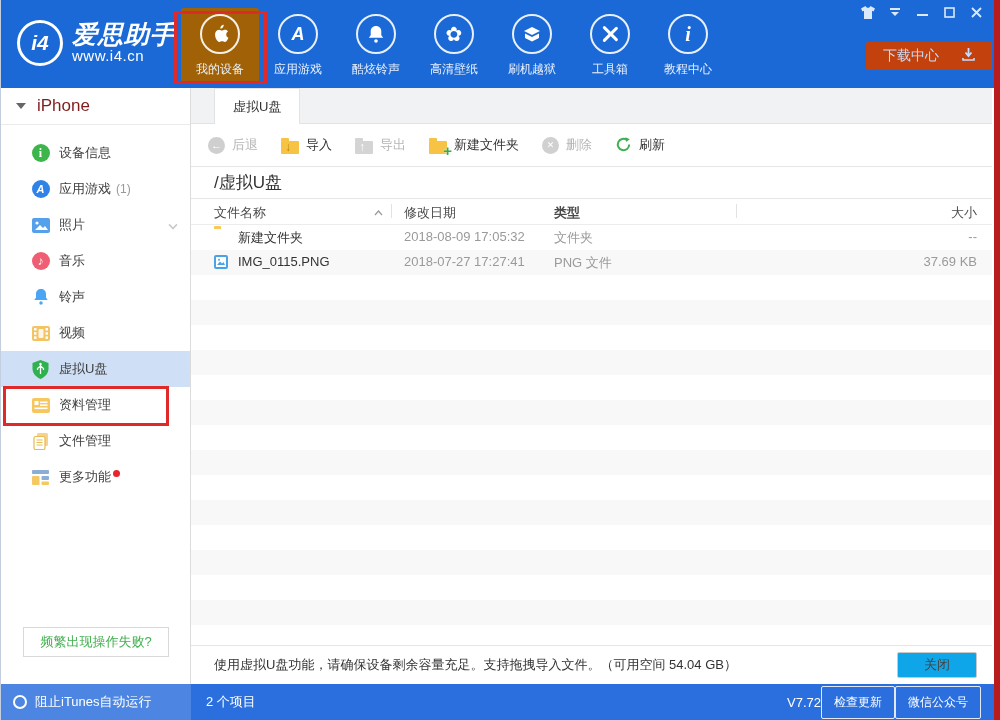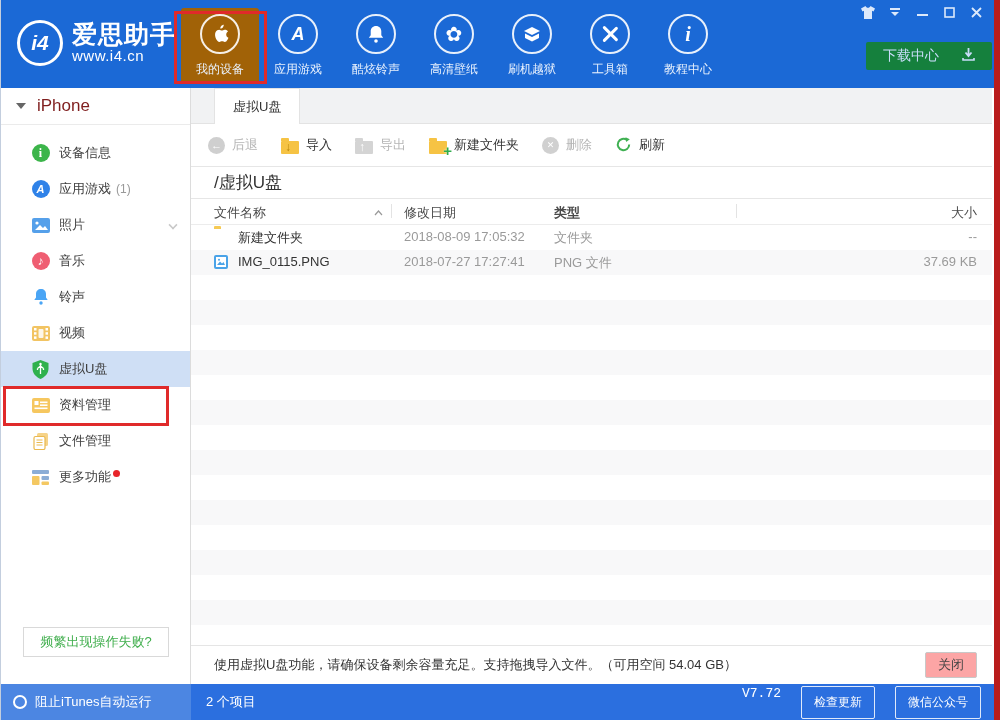--- a/index.html
+++ b/index.html
@@ -11,35 +11,35 @@
   
   .header { position:absolute; left:0; top:0; width:100%; height:88px; background:#1b69d6; }
   .win-controls { position:absolute; top:4px; right:10px; display:flex; gap:11px; align-items:center; }
   .win-controls .wc { width:16px; height:16px; display:flex; align-items:center; justify-content:center;
                       color:#dce9fb; font-size:12px; cursor:pointer; }
   .brand { position:absolute; left:16px; top:20px; display:flex; align-items:center; }
   .brand-logo { width:46px; height:46px; border:3px solid #fff; border-radius:50%;
                 display:flex; align-items:center; justify-content:center;
                 color:#fff; font-size:21px; font-weight:bold; font-style:italic; }
   .brand-text { margin-left:9px; color:#fff; }
-  .brand-title { font-size:25px; font-weight:bold; letter-spacing:1px; line-height:26px; }
+  .brand-title { font-size:25px; font-weight:bold; letter-spacing:1px; line-height:26px;font-style:italic; }
   .brand-sub { font-size:15px; line-height:18px; letter-spacing:.5px; }
 
   .nav { position:absolute; left:180px; top:8px; display:flex; }
   .nav-item { width:78px; height:76px; display:flex; flex-direction:column; align-items:center;
               padding-top:6px; border-radius:3px; cursor:pointer; }
   .nav-item.active { background:#a16207; }
   .nav-circle { width:40px; height:40px; border:2px solid rgba(255,255,255,.9); border-radius:50%;
                 display:flex; align-items:center; justify-content:center; color:#fff; }
   .nav-label { margin-top:7px; font-size:12px; color:#eaf2fd; }
   .glyph-flower { font-size:20px; line-height:1; }
   .glyph-info { font-family:"Liberation Serif","DejaVu Serif",serif; font-style:italic; font-weight:bold; font-size:20px; }
   .glyph-a { font-weight:bold; font-size:18px; font-style:italic; }
 
-  .download-btn { position:absolute; right:2px; top:42px; width:126px; height:28px; background:#15803d;
+  .download-btn { position:absolute; right:2px; top:42px; width:126px; height:28px; background:#c2410c;
                   border-radius:2px; display:flex; align-items:center; justify-content:center; gap:23px;
                   color:#c9ddfa; font-size:14px; cursor:pointer; }
 
   
   .sidebar { position:absolute; left:0; top:88px; width:190px; bottom:36px; background:#fff;
              border-right:1px solid #dcdcdc; }
   .dev-row { height:37px; display:flex; align-items:center; padding-left:15px;
              border-bottom:1px solid #ebebeb; }
   .tri-down { width:0; height:0; border-left:5px solid transparent; border-right:5px solid transparent;
               border-top:6px solid #666; margin-right:11px; }
@@ -100,32 +100,32 @@
   .c-date { left:213px; color:#9a9a9a; }
   .c-type { left:363px; color:#9a9a9a; }
   .c-size { right:15px; color:#9a9a9a; }
   .row-folder { width:16px; height:11px; background:#f6ca54; border-radius:1px; position:relative; margin-top:3px; }
   .row-folder::before { content:""; position:absolute; left:0; top:-3px; width:7px; height:3px;
                         background:#f6ca54; border-radius:1px 1px 0 0; }
 
   .notice { position:absolute; left:0; right:0; bottom:0; height:39px; background:#fff;
             border-top:1px solid #e5e5e5; display:flex; align-items:center; padding-left:23px;
             font-size:13px; color:#333; }
-  .close-btn { position:absolute; right:15px; top:6px; width:52px; height:26px; background:#fca5a5;
+  .close-btn { position:absolute; right:15px; top:6px; width:80px; height:26px; background:#0ea5e9;
                border:1px solid #c8c8c8; border-radius:2px; font-size:13px; color:#444;
                display:flex; align-items:center; justify-content:center; cursor:pointer; }
 
   
   .statusbar { position:absolute; left:0; bottom:0; width:100%; height:36px; background:#2b6fdf;
                display:flex; align-items:center; color:#fff; font-size:13px; }
   .sb-left { width:190px; height:100%; background:#4c86e2; display:flex; align-items:center;
              padding-left:12px; gap:8px; flex:none; cursor:pointer; }
   .radio { width:14px; height:14px; border:2px solid #fff; border-radius:50%; flex:none; }
   .sb-count { margin-left:15px; }
-  .sb-right { margin-left:auto; display:flex; align-items:flex-start; gap:20px; padding-right:13px;font-family:Liberation Mono, monospace; }
+  .sb-right { margin-left:auto; display:flex; align-items:center; gap:0; padding-right:13px; }
   .sb-btn { border:1px solid rgba(255,255,255,.85); border-radius:2px; padding:7px 12px;
             font-size:12px; color:#fff; cursor:pointer; }
 
   
   .red-box { position:absolute; border:3px solid #e02a2a; z-index:60; pointer-events:none; }
   .rb-nav { left:173px; top:11px; width:93px; height:73px; }
   .rb-side { left:2px; top:386px; width:166px; height:40px; }
 </style>
 </head>
 <body>

